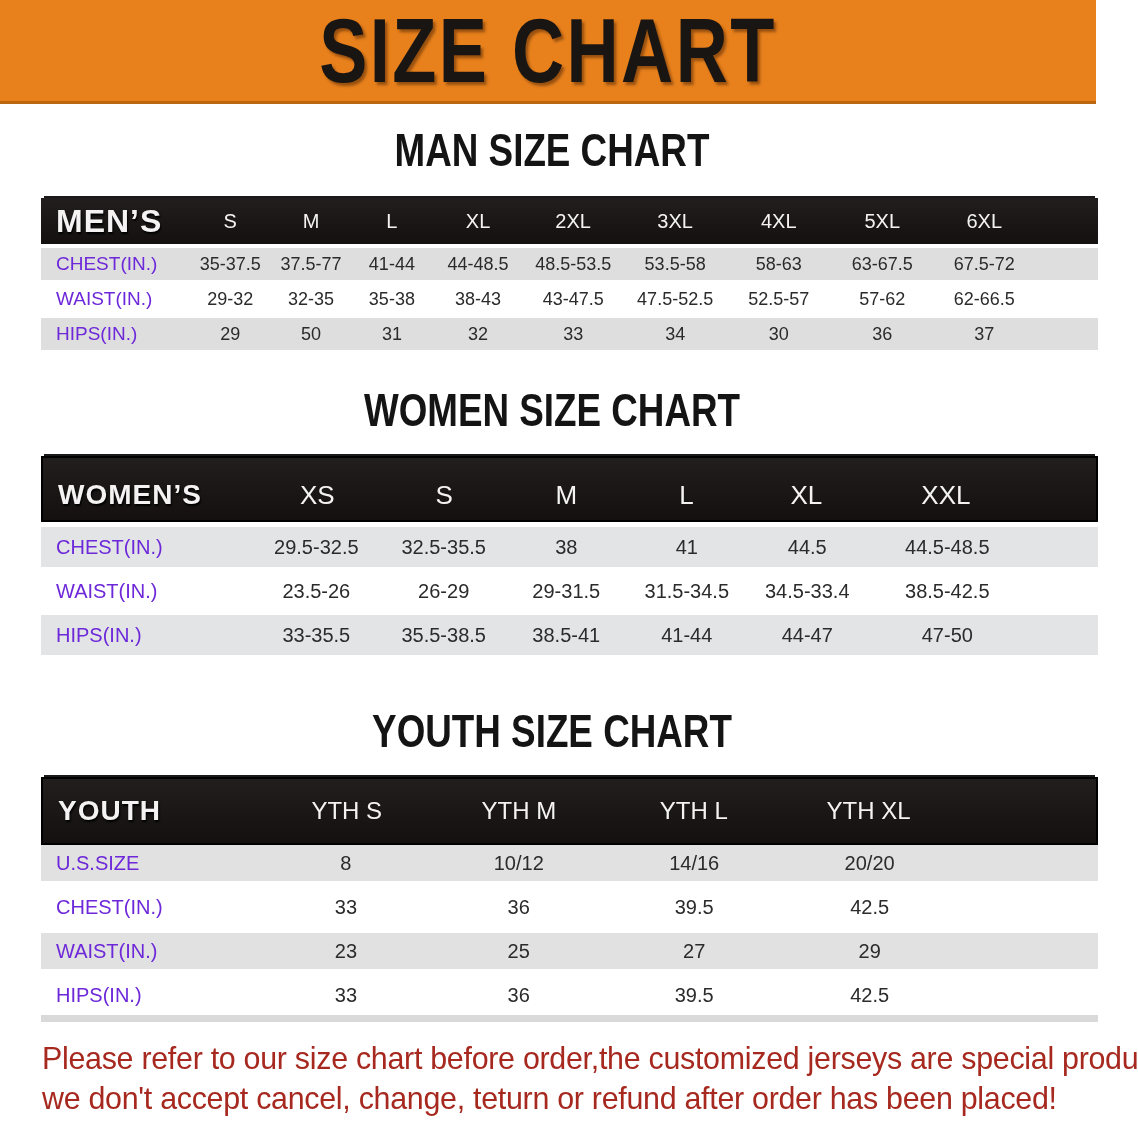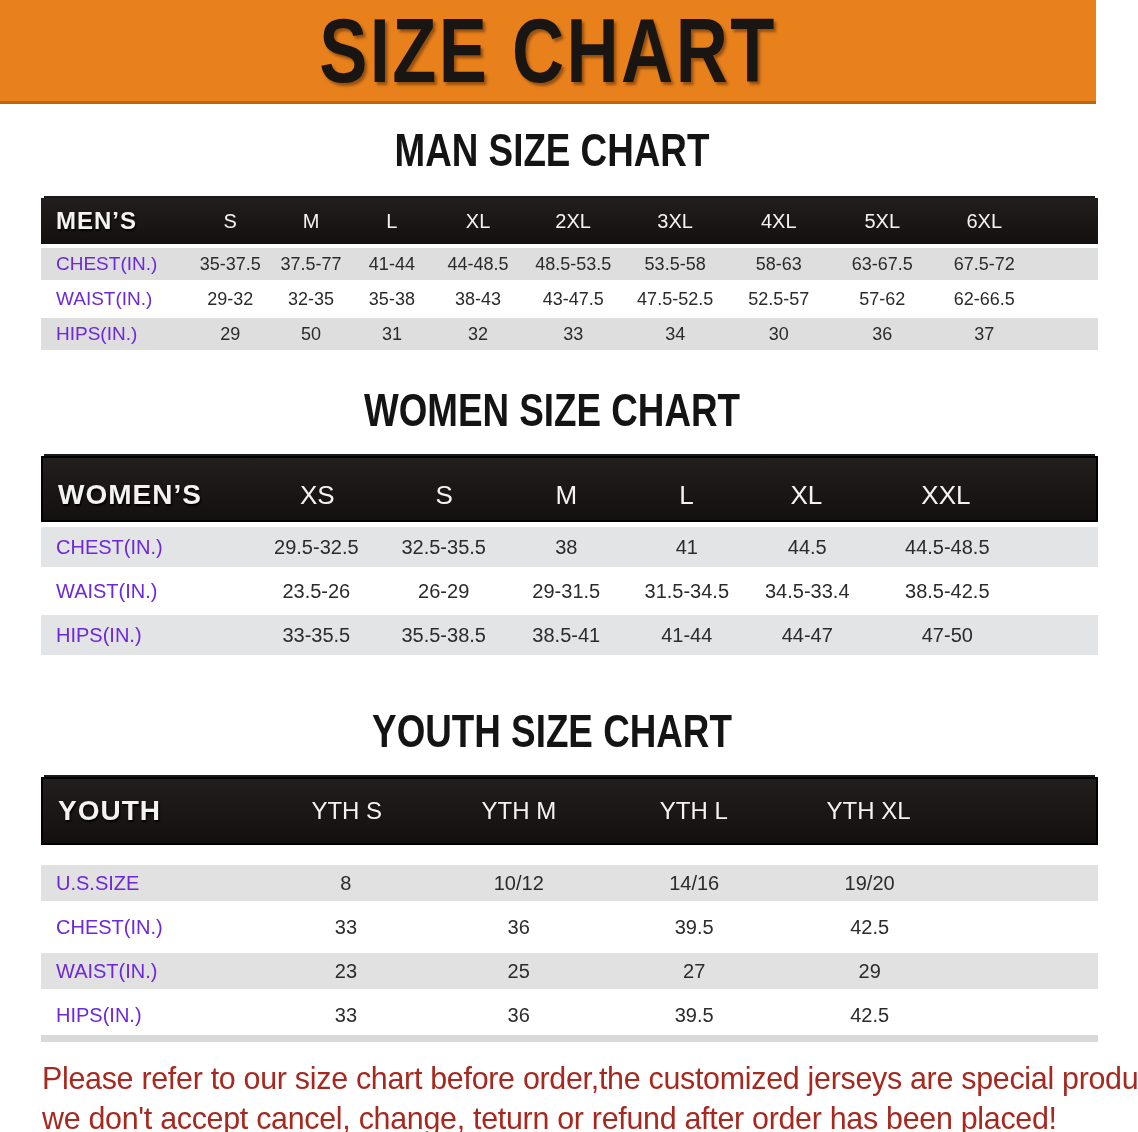--- a/index.html
+++ b/index.html
@@ -72,21 +72,21 @@
     text-shadow:1px 2px 2px #000;
   }
 
   
   .men{margin-top:24px;}
   .men .head{height:46px;margin-bottom:4px;}
   .men .data{height:32px;margin-bottom:3px;}
   .men .data .cell{font-size:18px;}
   .men .data .cell.label{font-size:19px;}
   .men .head .cell{font-size:20px;}
-  .men .head .cell.label{font-size:24px;}
+  .men .head .cell.label{font-size:32px;}
   .men .cell:nth-child(1){width:14%;}
   .men .cell:nth-child(2){width:7.8%;}
   .men .cell:nth-child(3){width:7.5%;}
   .men .cell:nth-child(4){width:7.8%;}
   .men .cell:nth-child(5){width:8.5%;}
   .men .cell:nth-child(6){width:9.5%;}
   .men .cell:nth-child(7){width:9.8%;}
   .men .cell:nth-child(8){width:9.8%;}
   .men .cell:nth-child(9){width:9.8%;}
   .men .cell:nth-child(10){width:9.5%;}
@@ -105,21 +105,21 @@
   .women .cell:nth-child(3){width:11.8%;}
   .women .cell:nth-child(4){width:11.4%;}
   .women .cell:nth-child(5){width:11.4%;}
   .women .cell:nth-child(6){width:11.4%;}
   .women .cell:nth-child(7){width:15.1%;}
   .women .cell:nth-child(8){width:6.7%;}
   .women .data.shaded{background:#E2E4E5;}
 
   
   .youth{margin-top:22px;border-bottom:7px solid #D9D9D9;}
-  .youth .head{height:64px;margin-bottom:20px;border:2px solid #000;}
+  .youth .head{height:64px;margin-bottom:0;border:2px solid #000;}
   .youth .data{height:36px;margin-bottom:6px;}
   .youth .data:last-child{margin-bottom:0;}
   .youth .data .cell{font-size:20px;}
   .youth .head .cell{font-size:24px;}
   .youth .head .cell.label{font-size:28px;}
   .youth .cell:nth-child(1){width:20.8%;}
   .youth .cell:nth-child(2){width:16.1%;}
   .youth .cell:nth-child(3){width:16.6%;}
   .youth .cell:nth-child(4){width:16.6%;}
   .youth .cell:nth-child(5){width:16.6%;}
@@ -261,21 +261,21 @@
         <div class="cell">YTH M</div>
         <div class="cell">YTH L</div>
         <div class="cell">YTH XL</div>
         <div class="cell"></div>
       </div>
       <div class="t-row data shaded">
         <div class="cell label">U.S.SIZE</div>
         <div class="cell">8</div>
         <div class="cell">10/12</div>
         <div class="cell">14/16</div>
-        <div class="cell">19/20</div>
+        <div class="cell">20/20</div>
         <div class="cell"></div>
       </div>
       <div class="t-row data tall">
         <div class="cell label">CHEST(IN.)</div>
         <div class="cell">33</div>
         <div class="cell">36</div>
         <div class="cell">39.5</div>
         <div class="cell">42.5</div>
         <div class="cell"></div>
       </div>

